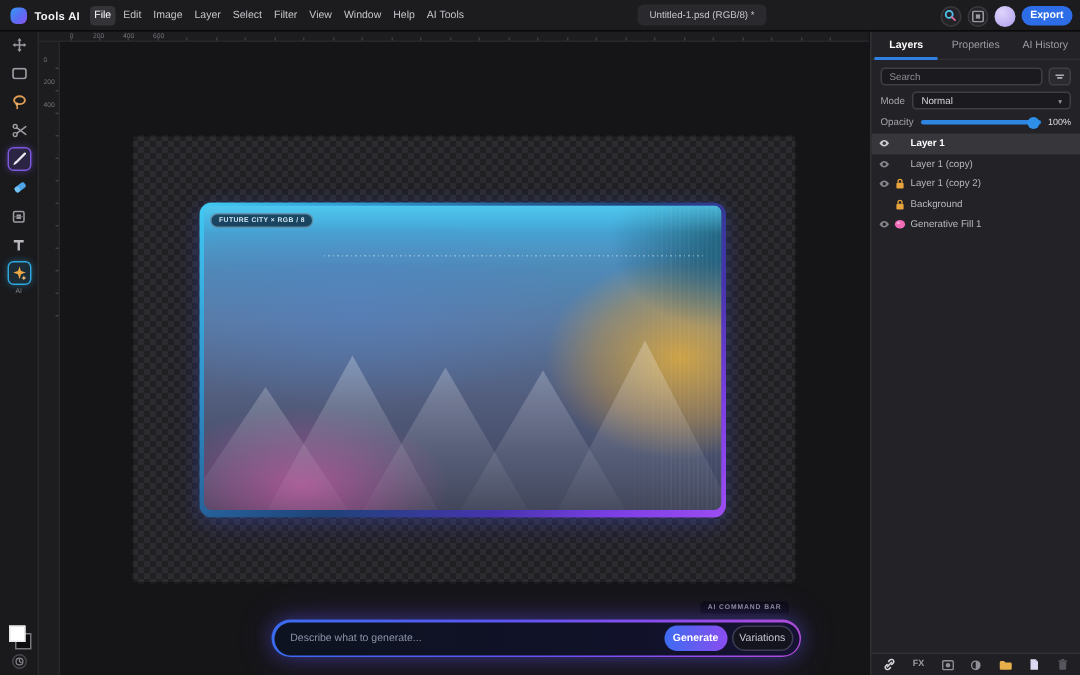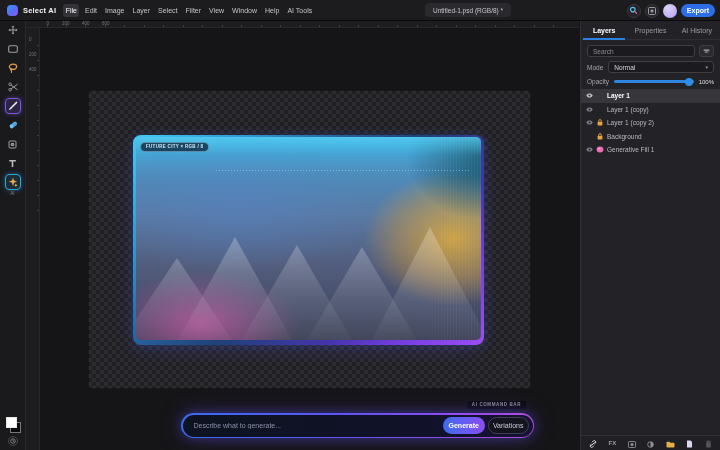--- a/index.html
+++ b/index.html
@@ -128,21 +128,21 @@
   display:flex; align-items:center; justify-content:space-between; padding:0 8px; }
 .fx-label { font-size:6px; font-weight:bold; color:#9b9ba3; }
 </style>
 </head>
 <body>
 
 <div class="app">
 
   <div class="topbar">
     <div class="logo"></div>
-    <div class="brand">Select AI</div>
+    <div class="brand">Tools AI</div>
     <div class="menu">
       <div class="menu-item active">File</div>
       <div class="menu-item">Edit</div>
       <div class="menu-item">Image</div>
       <div class="menu-item">Layer</div>
       <div class="menu-item">Select</div>
       <div class="menu-item">Filter</div>
       <div class="menu-item">View</div>
       <div class="menu-item">Window</div>
       <div class="menu-item">Help</div>

